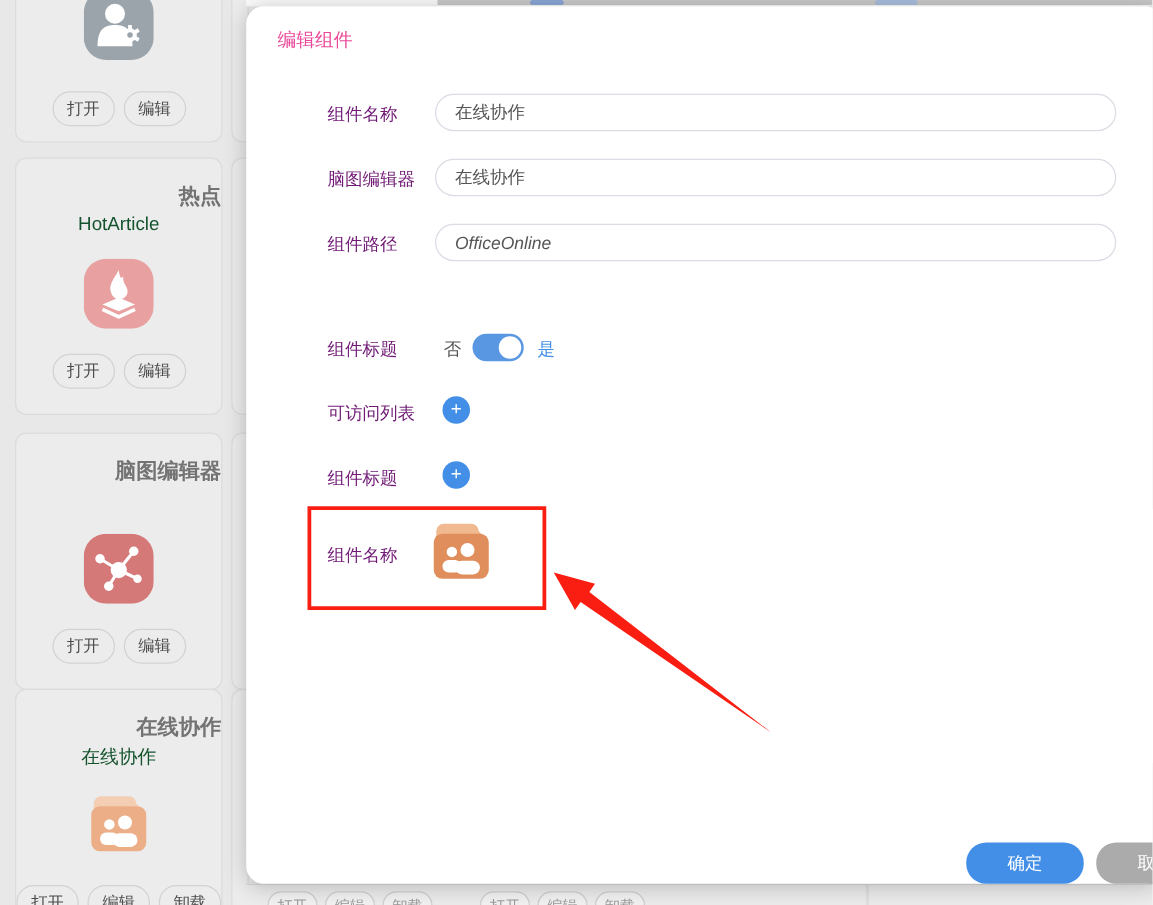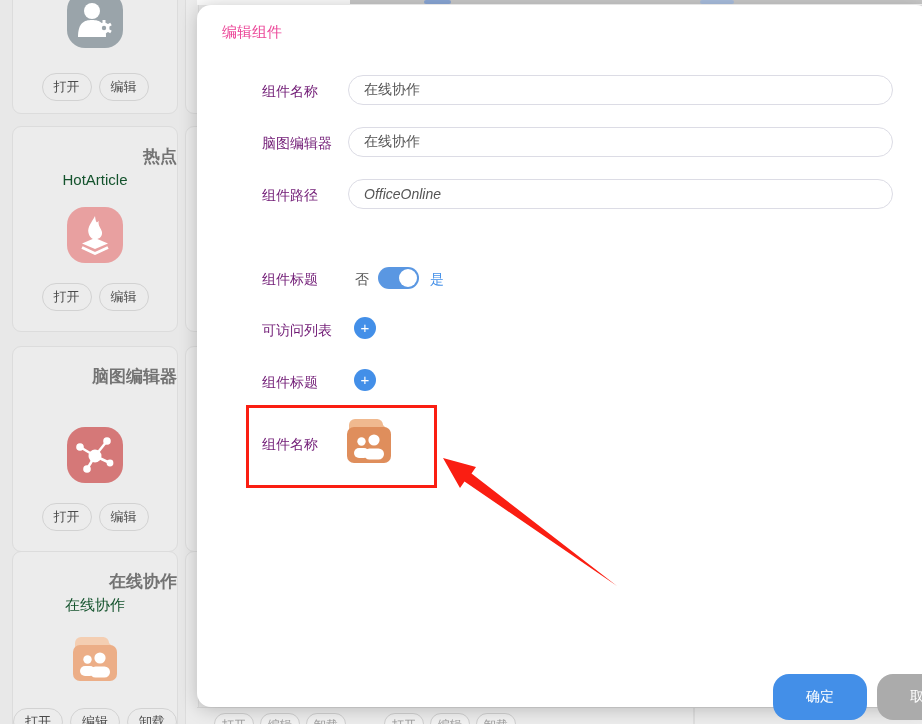--- a/index.html
+++ b/index.html
@@ -67,21 +67,21 @@
   .hint { position:absolute; left:151px; top:224px; font-size:14px; color:#4a4a4a; white-space:nowrap; }
   .tg-no { position:absolute; left:158px; top:266px; font-size:14px; color:#555; }
   .toggle { position:absolute; left:181px; top:262px; width:41px; height:22px;
     background:#5a97e2; border-radius:11px; cursor:pointer; }
   .toggle .knob { position:absolute; top:2px; left:21px; width:18px; height:18px;
     background:#fff; border-radius:50%; }
   .tg-yes { position:absolute; left:233px; top:266px; font-size:14px; color:#438fe8; }
   .plus-btn { position:absolute; left:157px; width:22px; height:22px; border-radius:50%;
     background:#438fe8; color:#fff; font-size:15px; text-align:center; line-height:21px; cursor:pointer; }
   .modal-folder { position:absolute; left:144px; top:409px; }
-  .footer-btn { position:absolute; top:669px; width:94px; height:46px; border:none;
+  .footer-btn { position:absolute; top:669px; width:94px; height:33px; border:none;
     border-radius:16px; color:#fff; font-size:14px; cursor:pointer;
     font-family:"Liberation Sans","DejaVu Sans",sans-serif; }
   .btn-confirm { left:576px; background:#438fe8; }
   .btn-cancel { left:680px; background:#ababab; }
   
   .anno-rect { position:absolute; left:246px; top:405px; width:191px; height:83px;
     border:3px solid #fa1e12; z-index:15; pointer-events:none; }
   .anno-arrow { position:absolute; left:0; top:0; z-index:16; pointer-events:none; }
 </style>
 </head>

